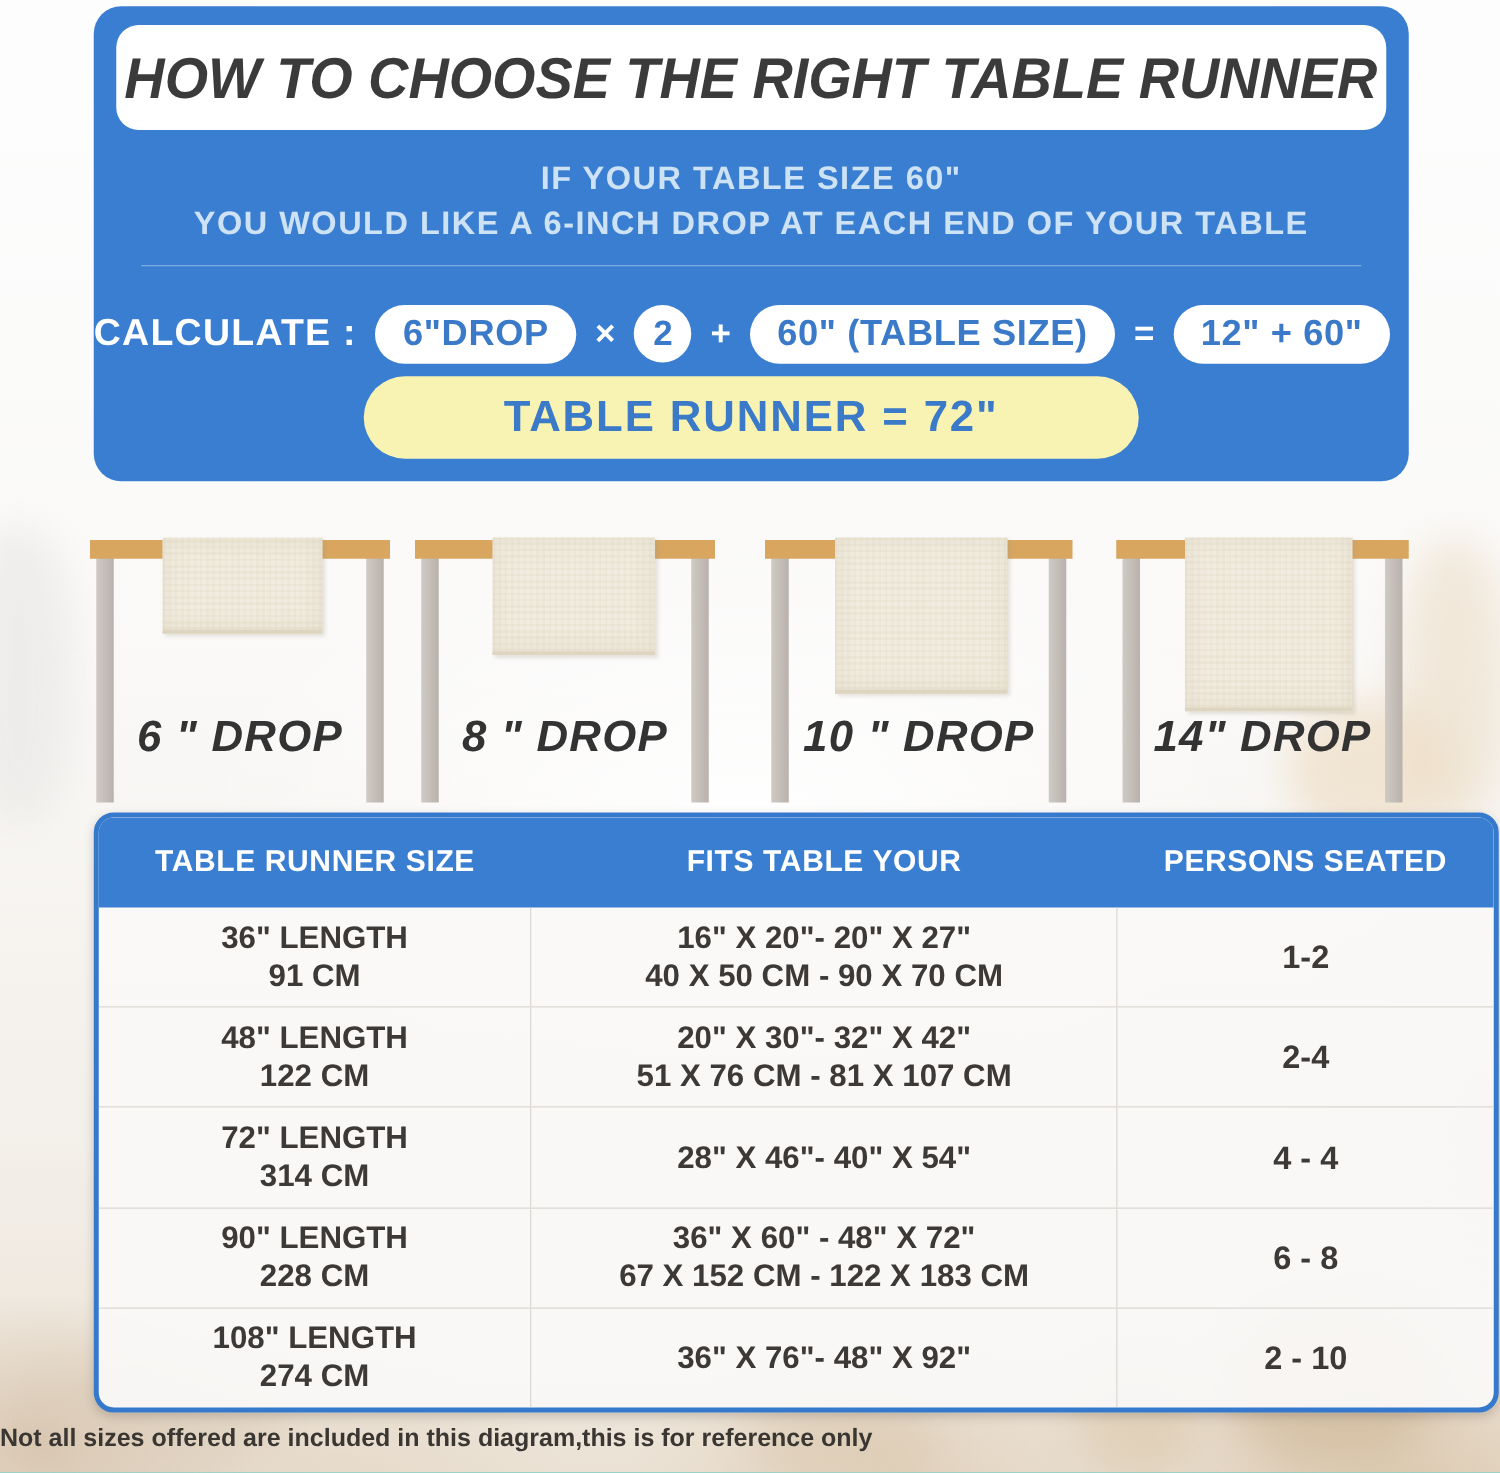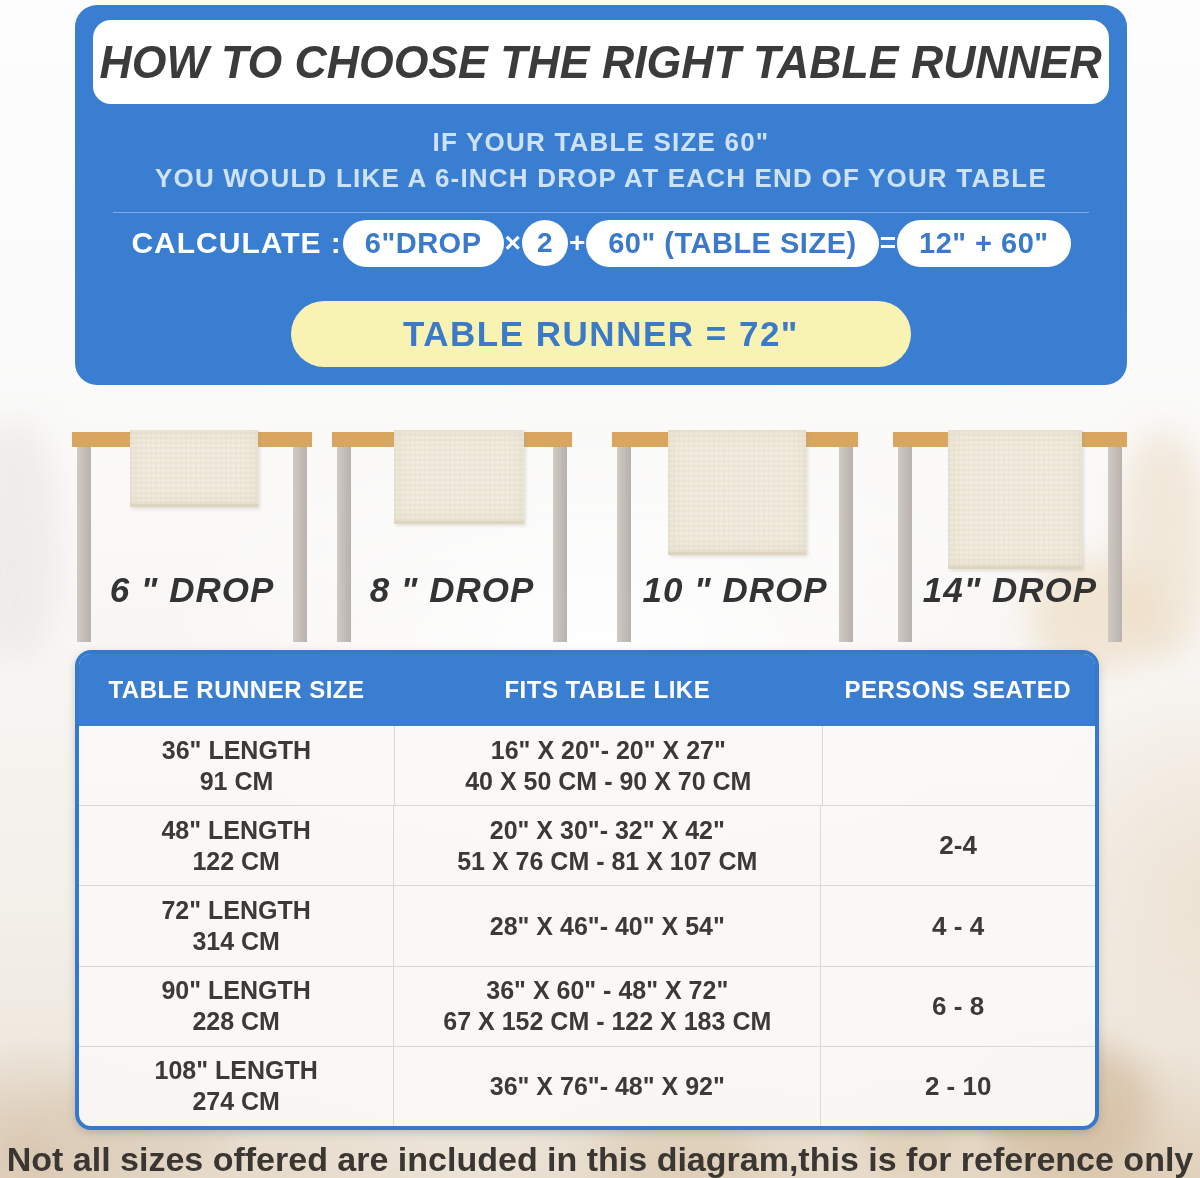--- a/index.html
+++ b/index.html
@@ -44,22 +44,22 @@
     color:#3b3b3b; white-space:nowrap; transform:scaleX(.97); letter-spacing:0px;
   }
   .sub {
     position:absolute; left:0; width:100%; margin:0; text-align:center;
     color:#cde2f5; font-weight:600; font-size:26px; letter-spacing:1.2px; white-space:nowrap;
   }
   .sub.l1 { top:122px; }
   .sub.l2 { top:158px; }
   .divider { position:absolute; top:207px; left:38px; right:38px; height:1px; background:rgba(255,255,255,.35); }
   .calc-row {
-    position:absolute; top:212px; left:0; right:0; height:52px;
-    display:flex; align-items:center; justify-content:center; gap:1px; color:#fff;
+    position:absolute; top:236px; left:0; right:0; height:52px;
+    display:flex; align-items:center; gap:15px; color:#fff;
   }
   .calc-label { font-size:30px; font-weight:bold; letter-spacing:1px; white-space:nowrap; }
   .pill {
     background:#fff; color:#3a7ac8; font-weight:bold; font-size:29px;
     padding:7px 22px; border-radius:28px; white-space:nowrap; letter-spacing:.5px;
   }
   .op { font-size:28px; font-weight:bold; }
   .circle {
     background:#fff; color:#3a7ac8; width:46px; height:46px; border-radius:50%;
     display:flex; align-items:center; justify-content:center;
@@ -95,42 +95,42 @@
   .fig3 { left:612px; width:246px; }  .fig3 .runner { left:56px; width:138px; height:122px; }
   .fig4 { left:893px; width:234px; }  .fig4 .runner { left:55px; width:134px; height:136px; }
   .drop-label {
     position:absolute; top:138px; left:0; width:100%; text-align:center;
     font-size:35px; font-weight:bold; font-style:italic; color:#333333;
     letter-spacing:1px; white-space:nowrap;
   }
 
   
   .size-panel {
-    position:absolute; left:75px; top:650px; width:1024px; height:480px;
+    position:absolute; left:75px; top:650px; width:1124px; height:480px;
     border:4px solid #3579cd; border-radius:16px; box-sizing:border-box;
     background:rgba(250,249,247,.93); overflow:hidden;
     box-shadow:0 3px 8px rgba(90,80,70,.25);
     display:flex; flex-direction:column;
   }
   .thead { flex:0 0 72px; display:flex; align-items:center; background:#3a7ed2; }
   .th { color:#fff; font-weight:bold; font-size:24px; letter-spacing:.5px; text-align:center; }
   .cw1 { width:31%; } .cw2 { width:42%; } .cw3 { width:27%; }
   .tbody { flex:1; display:flex; flex-direction:column; }
   .trow { flex:1; display:flex; border-top:1px solid #dcd8d3; }
   .trow:first-child { border-top:none; }
   .td {
     display:flex; flex-direction:column; align-items:center; justify-content:center;
     color:#3d3936; font-weight:bold; font-size:25px; line-height:31px; text-align:center;
   }
   .td.cw2 { border-left:1px solid #dcd8d3; border-right:1px solid #dcd8d3; }
   .td.cw3 { font-size:26px; }
 
   .footer-note {
-    position:absolute; top:1140px; left:0; width:100%; margin:0; text-align:center;
-    font-size:34px; font-weight:bold; color:#3a3632;
+    position:absolute; top:1140px; left:0; width:100%; margin:0; 
+    font-size:20px; font-weight:bold; color:#3a3632;
   }
 </style>
 </head>
 <body>
 
 <div class="canvas">
 
   <div class="bg">
     <div class="blob b1"></div>
     <div class="blob b2"></div>
@@ -190,34 +190,35 @@
       <div class="leg right"></div>
       <div class="tabletop"></div>
       <div class="runner"></div>
       <div class="drop-label">14" DROP</div>
     </div>
   </section>
 
   <section class="size-panel">
     <div class="thead">
       <div class="th cw1">TABLE RUNNER SIZE</div>
-      <div class="th cw2">FITS TABLE LIKE</div>
+      <div class="th cw2">FITS TABLE YOUR</div>
       <div class="th cw3">PERSONS SEATED</div>
     </div>
     <div class="tbody">
 
       <div class="trow">
         <div class="td cw1">
           <div>36" LENGTH</div>
           <div>91 CM</div>
         </div>
         <div class="td cw2">
           <div>16" X 20"- 20" X 27"</div>
           <div>40 X 50 CM - 90 X 70 CM</div>
         </div>
+        <div class="td cw3">1-2</div>
       </div>
 
       <div class="trow">
         <div class="td cw1">
           <div>48" LENGTH</div>
           <div>122 CM</div>
         </div>
         <div class="td cw2">
           <div>20" X 30"- 32" X 42"</div>
           <div>51 X 76 CM - 81 X 107 CM</div>

